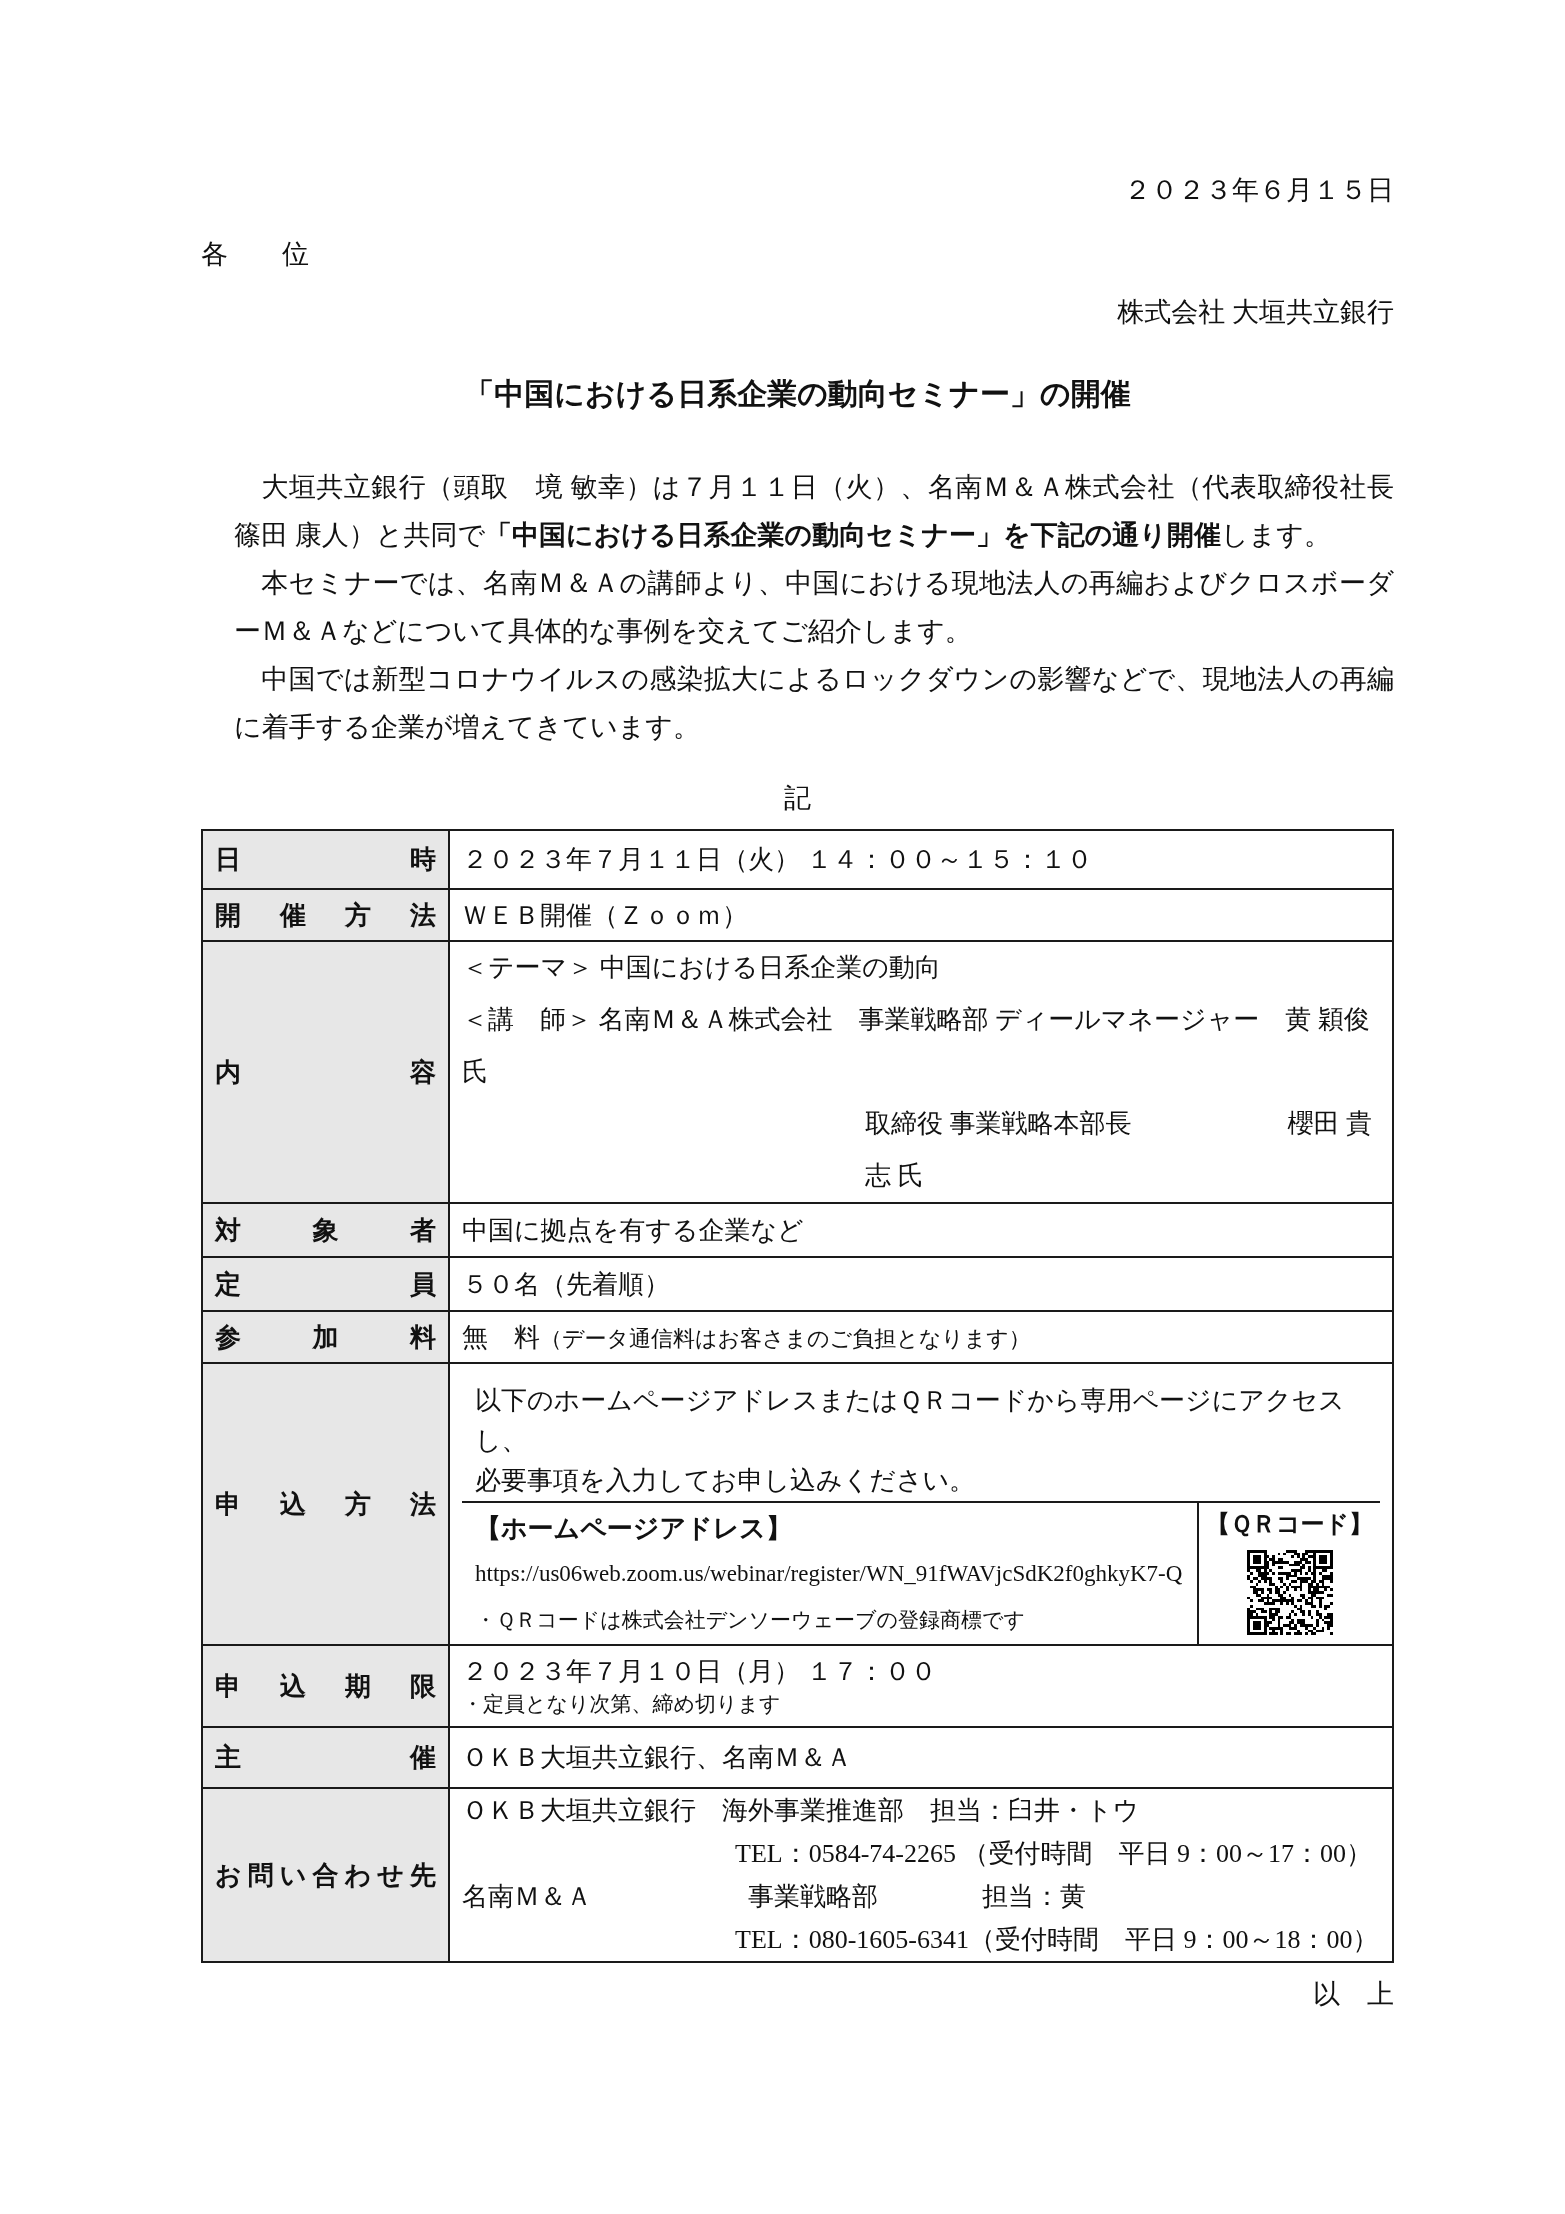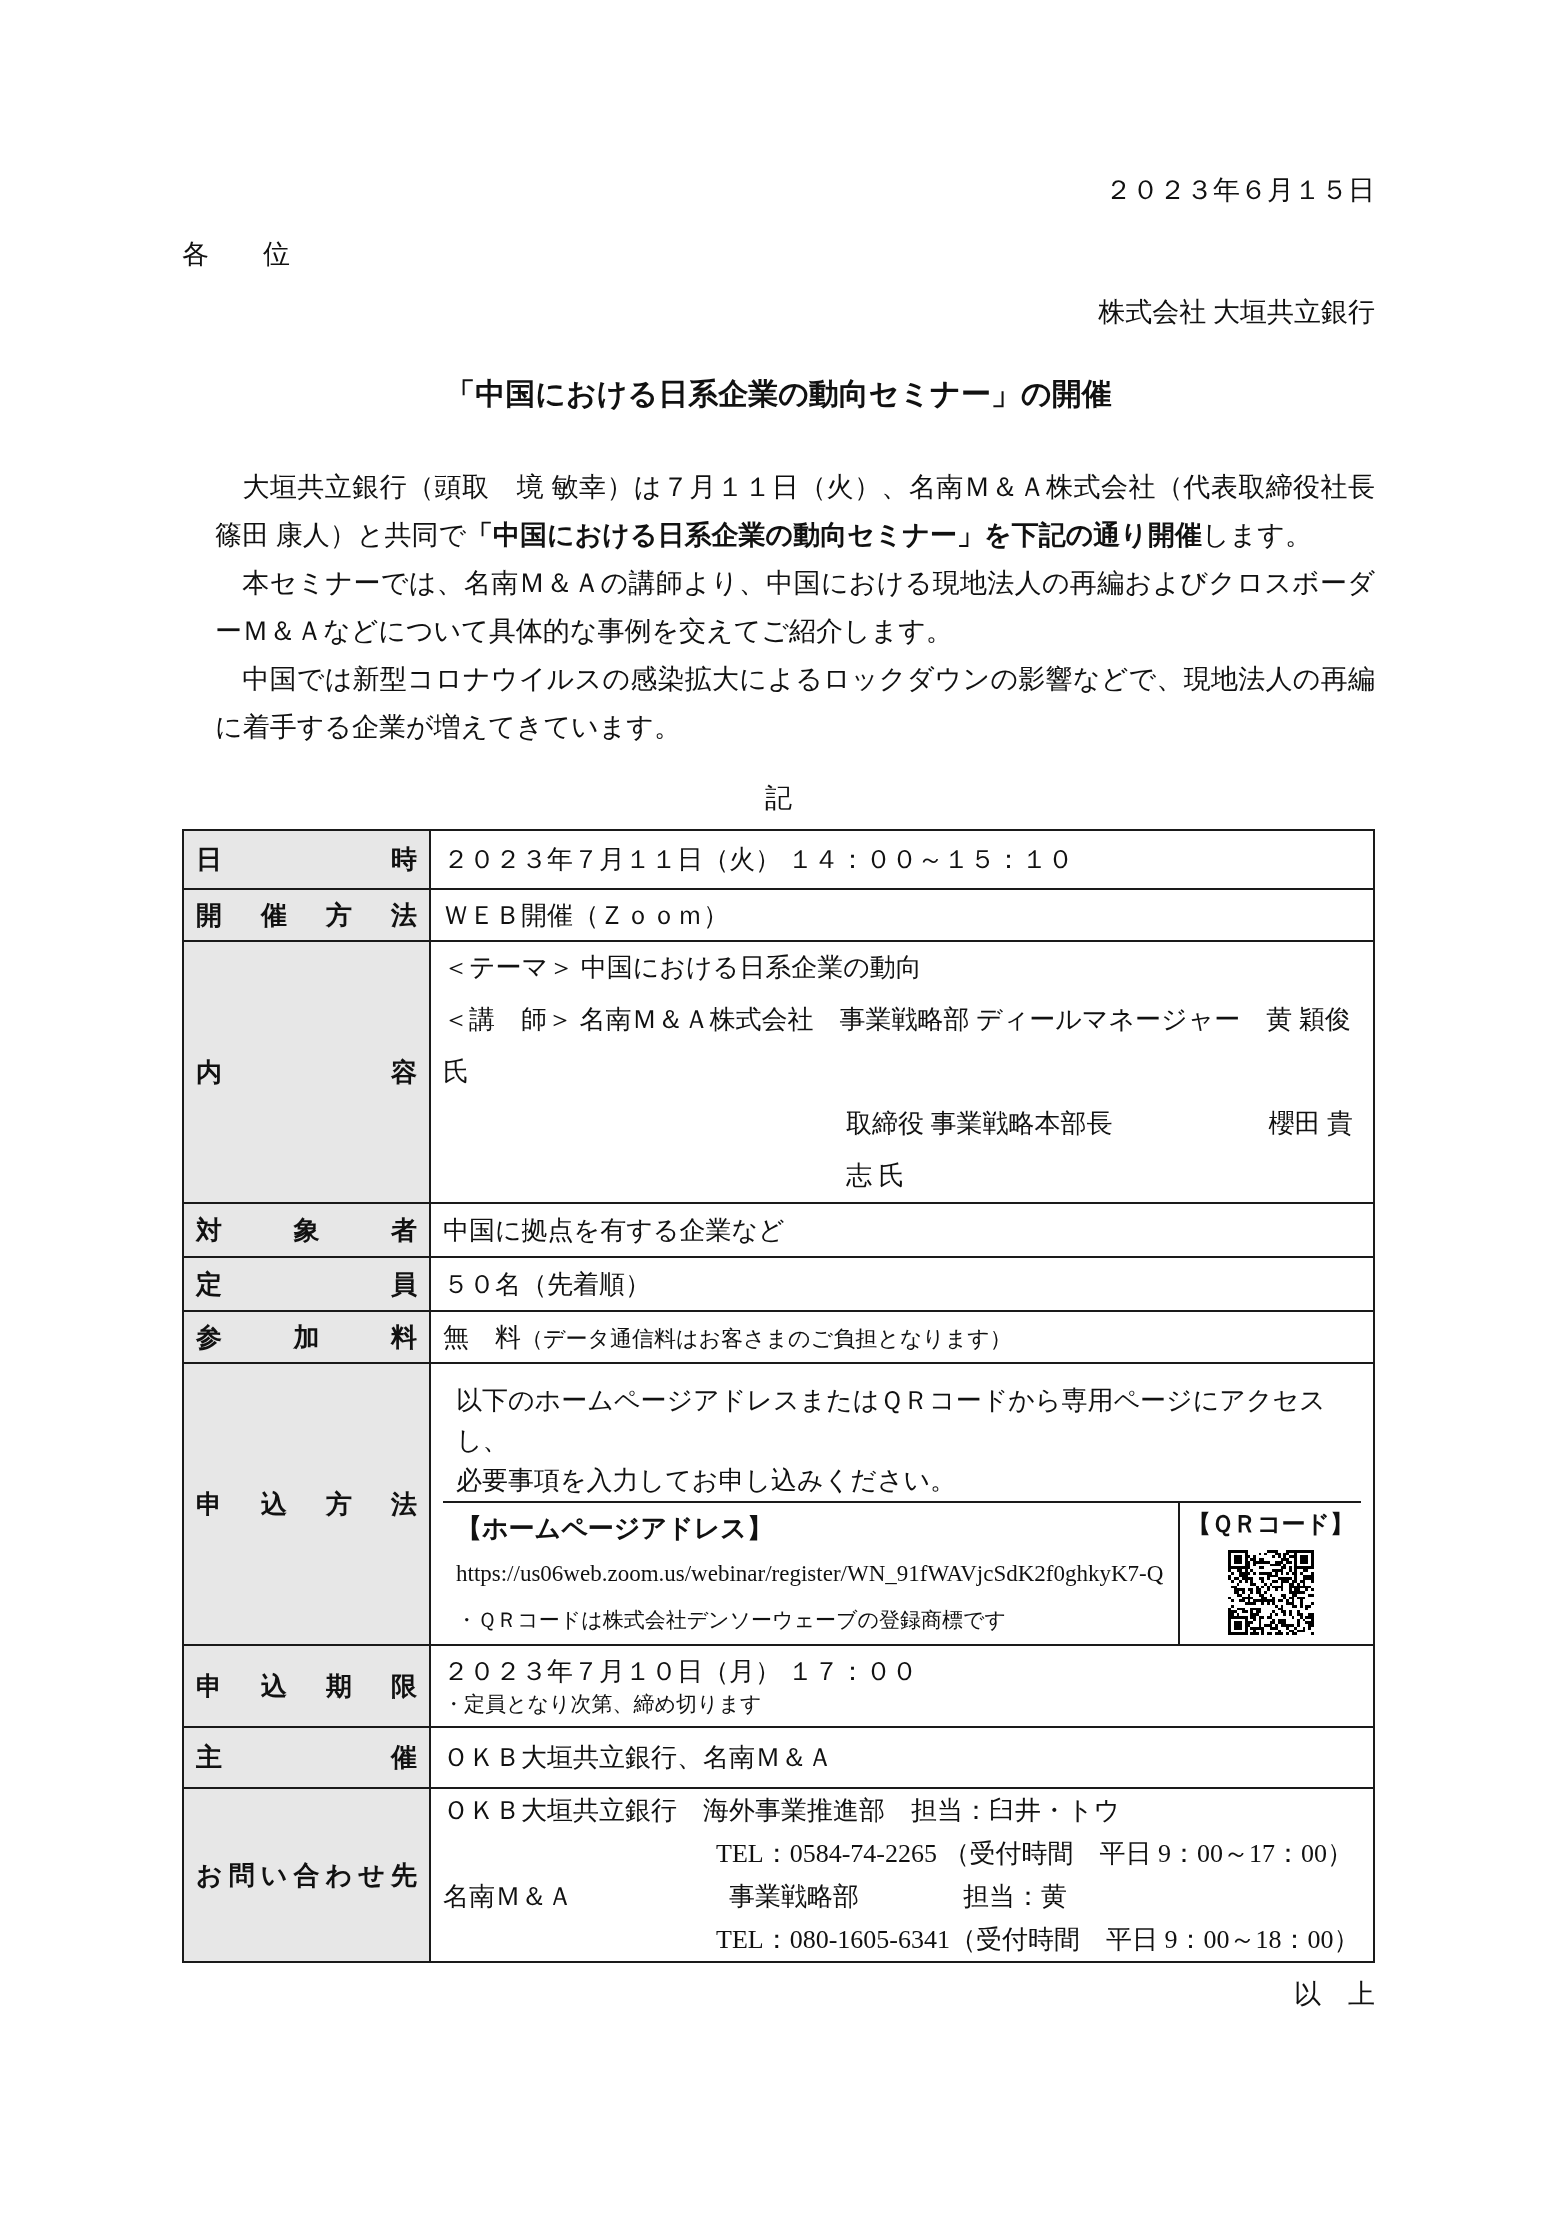--- a/index.html
+++ b/index.html
@@ -5,21 +5,21 @@
   html,body{margin:0;padding:0;background:#fff;}
   .page{
     position:relative;
     width:1565px;height:2214px;
     background:#ffffff;
     color:#111;
     font-family:"Liberation Serif","DejaVu Serif",serif;
     overflow:hidden;
   }
   .content{
-    position:absolute;left:182px;top:0;width:1193px;
+    position:absolute;left:201px;top:0;width:1193px;
   }
   .mincho{font-family:"Liberation Serif","DejaVu Serif",serif;}
   .gothic{font-family:"Liberation Sans","DejaVu Sans",sans-serif;}
   .right{text-align:right;}
 
   .date-line{margin-top:173px;font-size:27px;line-height:34px;}
   .addressee{margin-top:30px;font-size:27px;line-height:34px;}
   .company-line{margin-top:24px;font-size:27px;line-height:34px;}
   .doc-title{margin-top:46px;font-size:30px;line-height:38px;font-weight:bold;text-align:center;}
   .body-text{margin-top:50px;font-size:27px;line-height:48px;text-align:justify;margin-left:33px;}

